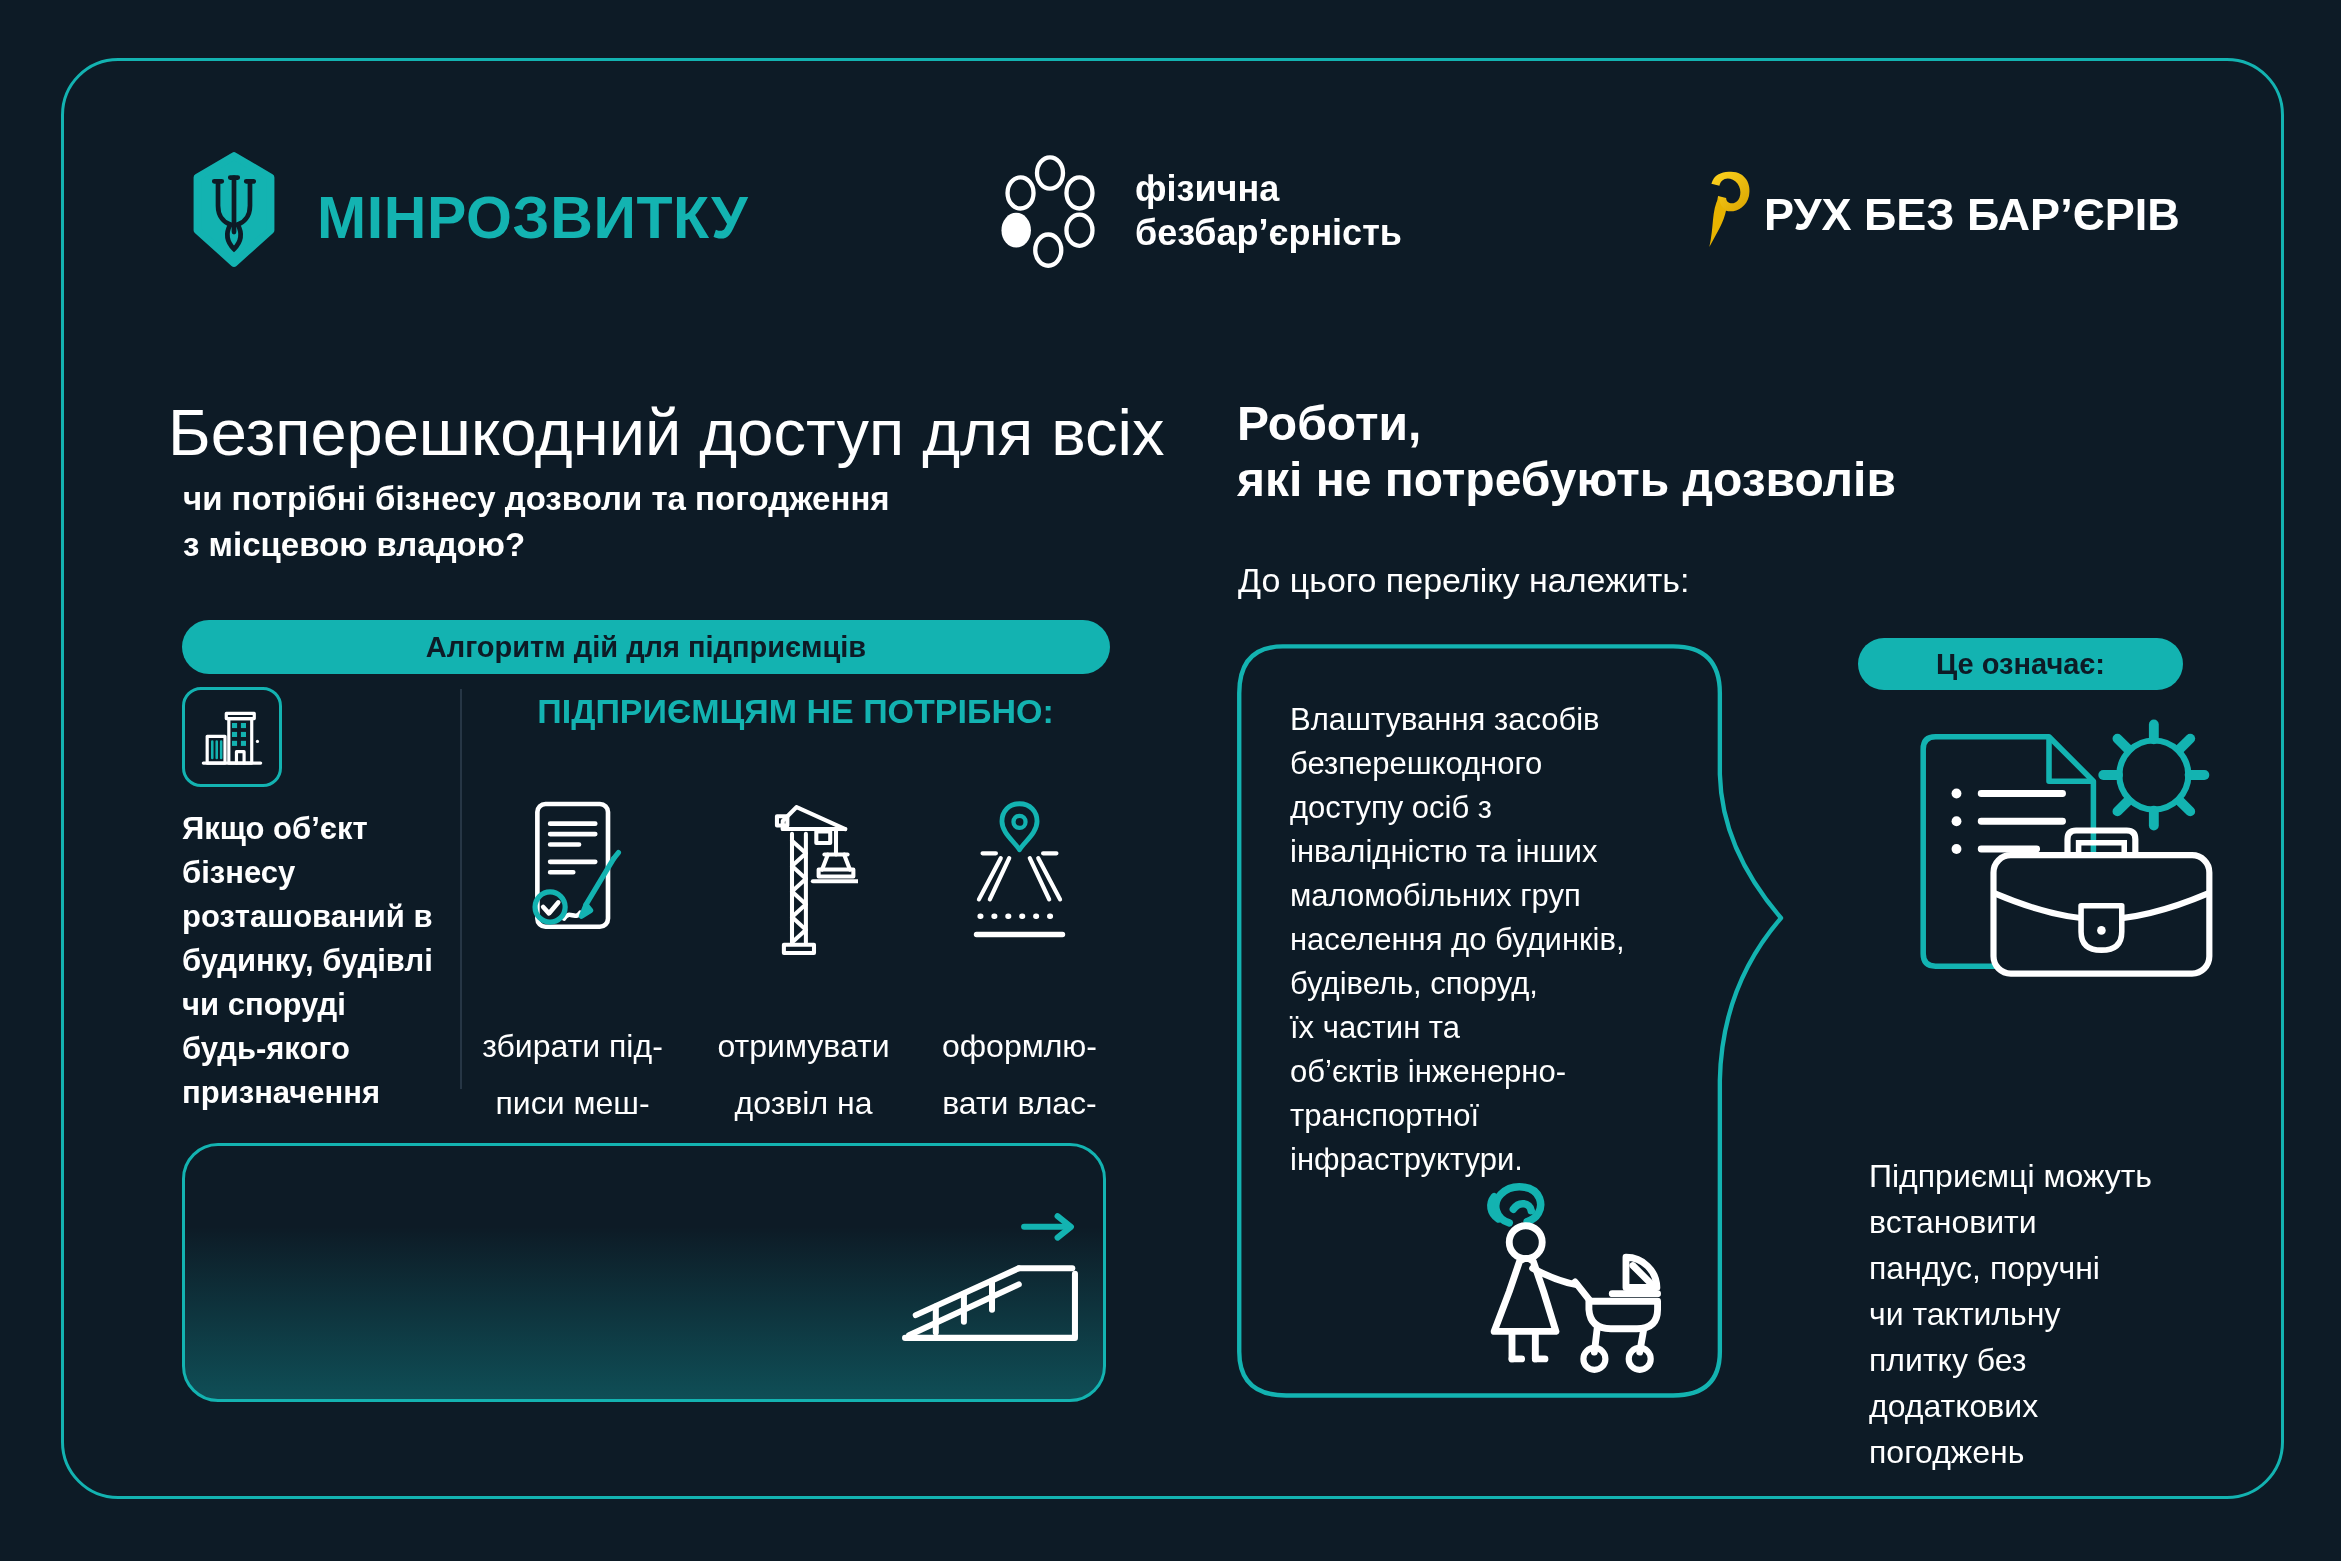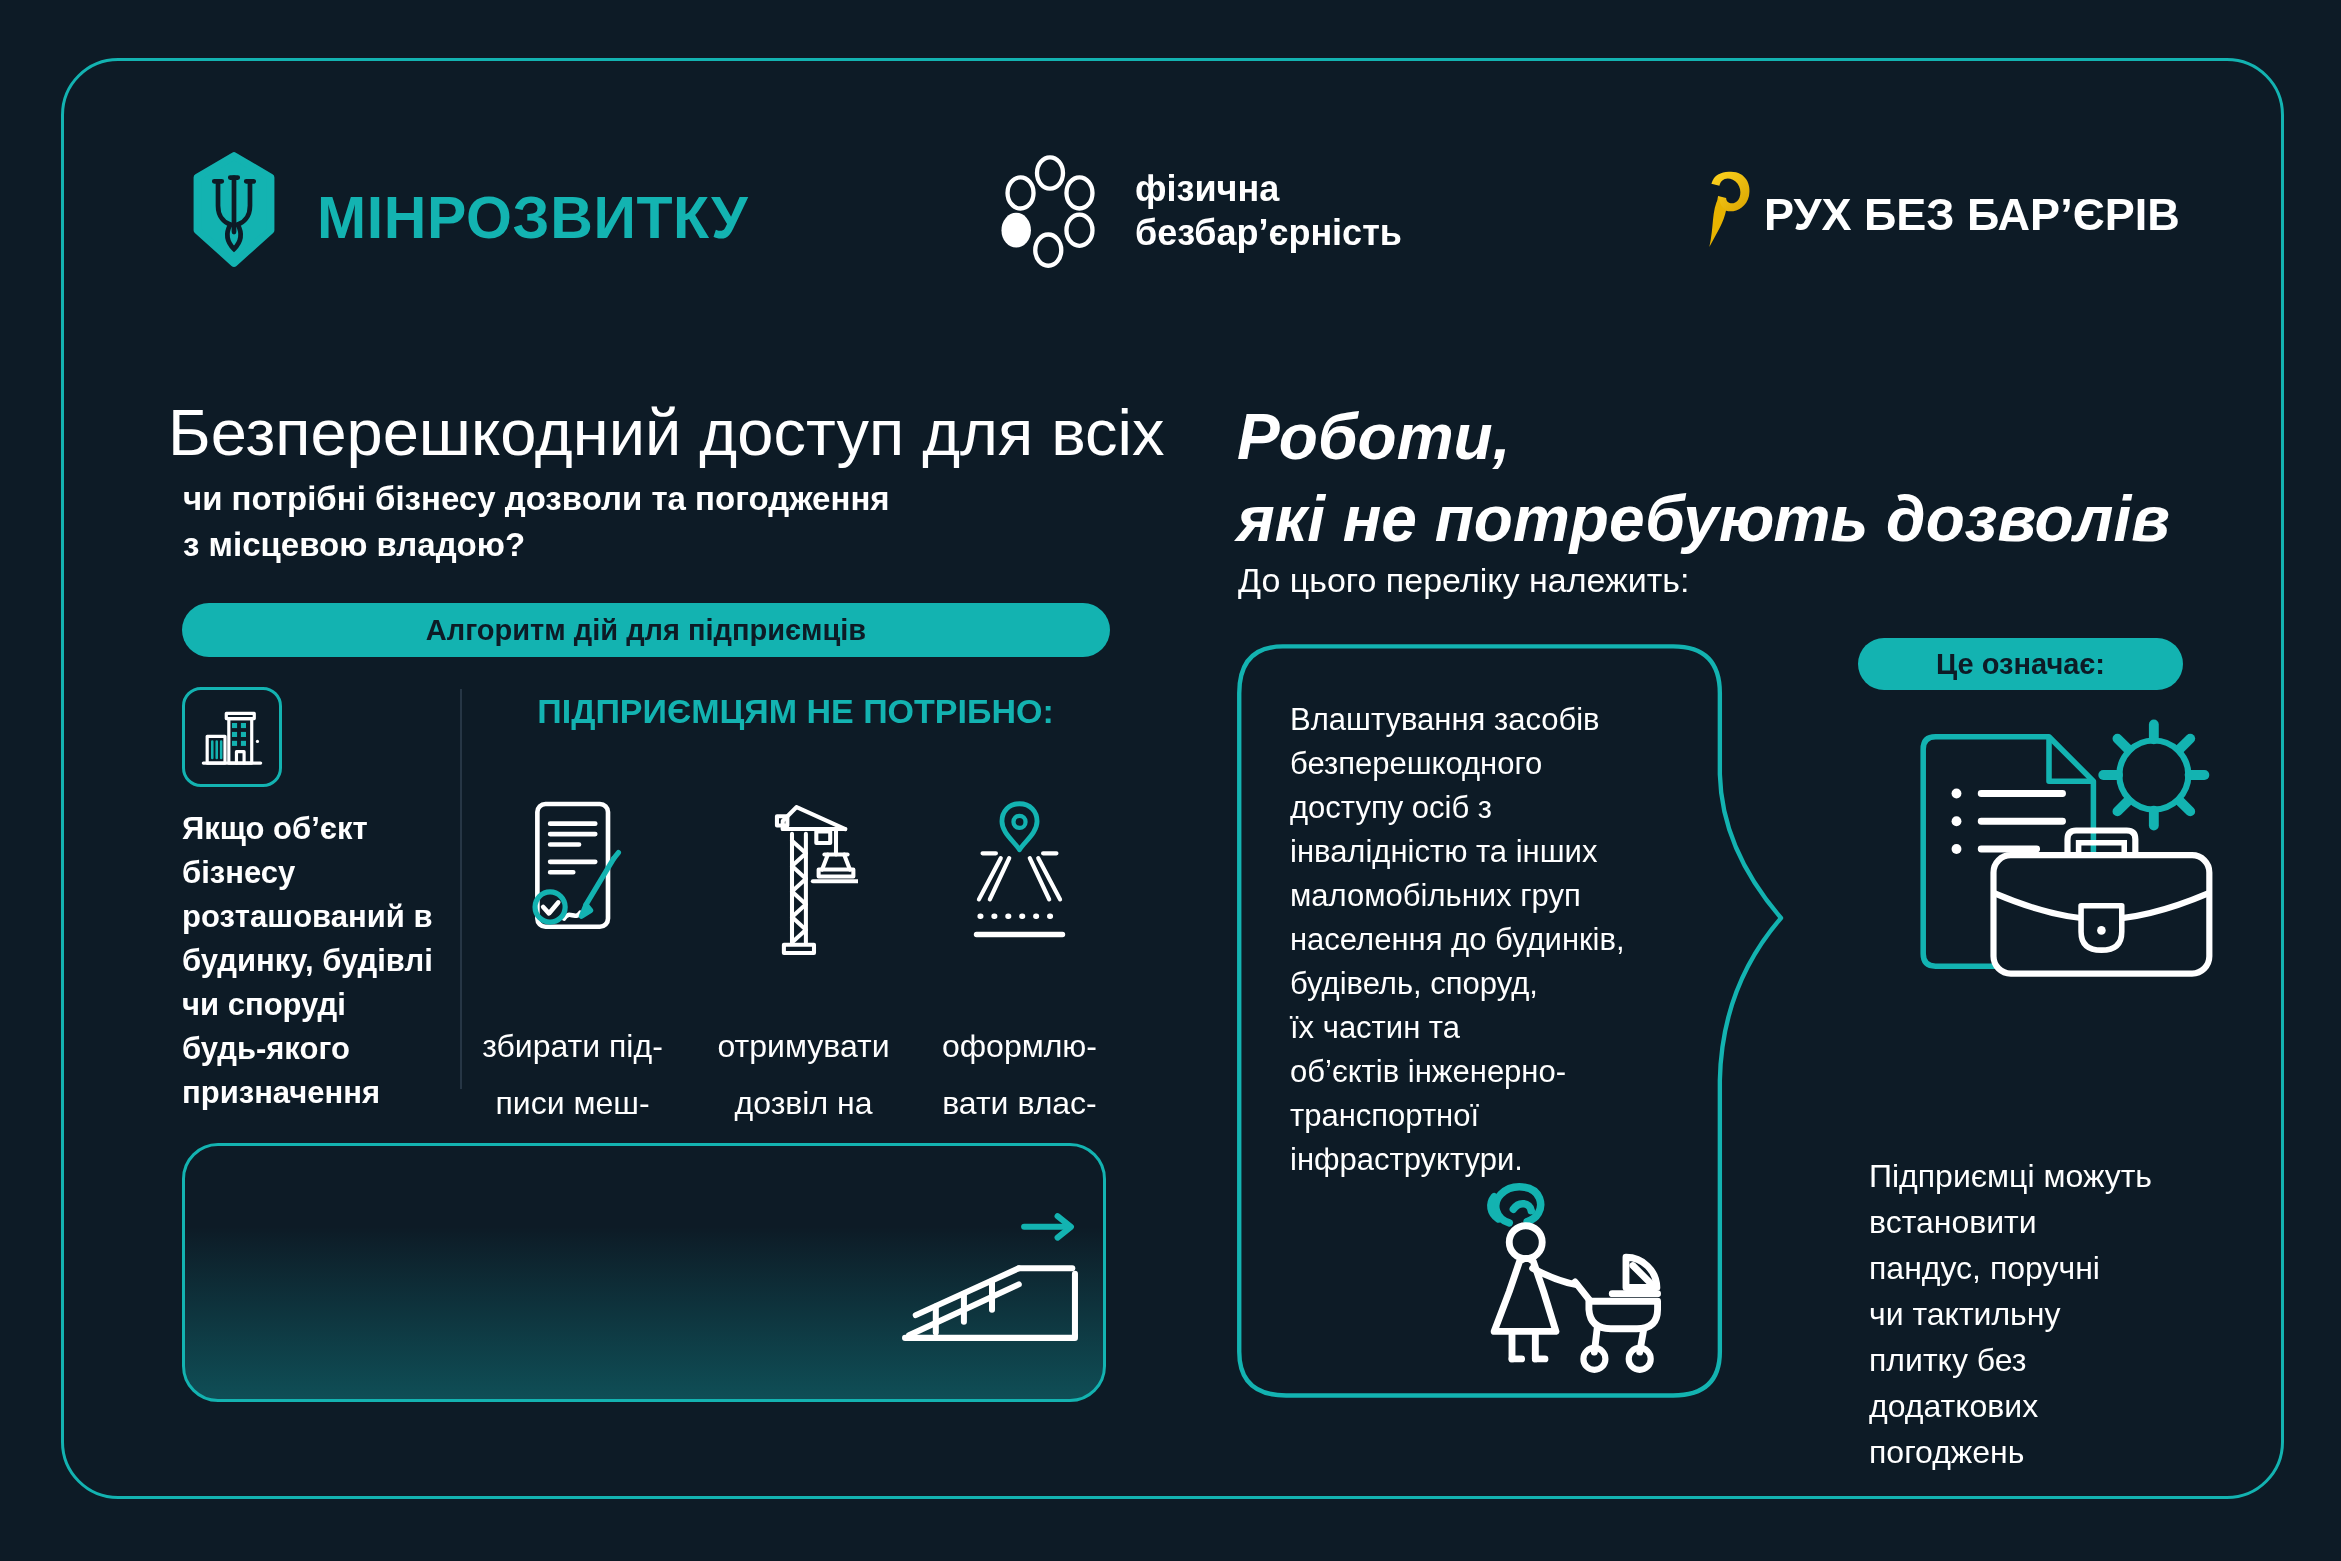--- a/index.html
+++ b/index.html
@@ -14,41 +14,41 @@
   
   .ministry-icon{left:187px;top:151px;width:94px;height:117px;}
   .ministry-name{left:317px;top:184px;font-size:59px;font-weight:700;color:#13B3B1;letter-spacing:0.6px;}
   .program-icon{left:998px;top:154px;width:104px;height:116px;}
   .program-name{left:1135px;top:167px;font-size:36px;font-weight:700;line-height:44px;}
   .movement-icon{left:1706px;top:169px;width:47px;height:84px;}
   .movement-name{left:1764px;top:189px;font-size:45px;font-weight:700;letter-spacing:0px;}
   
   .left-title{left:168px;top:395px;font-size:65px;font-weight:400;}
   .left-subtitle{left:183px;top:476px;font-size:33px;line-height:46px;font-weight:700;}
-  .algorithm-pill{left:182px;top:603px;width:928px;height:54px;background:#13B3B1;border-radius:27px;
+  .algorithm-pill{left:182px;top:620px;width:928px;height:54px;background:#13B3B1;border-radius:27px;
     display:flex;align-items:center;justify-content:center;}
   .algorithm-pill span{font-size:29px;font-weight:700;color:#0D1B26;}
   .building-box{left:182px;top:687px;width:94px;height:94px;border:3.1px solid #13B3B1;border-radius:19px;
     display:flex;align-items:center;justify-content:center;}
   .condition-text{left:182px;top:807px;width:269px;font-size:31px;font-weight:700;line-height:44px;}
   .col-divider{left:460px;top:689px;width:1.9px;height:400px;background:#263645;}
   .not-needed-title{left:500px;top:692px;width:591px;text-align:center;font-size:34px;font-weight:700;color:#13B3B1;}
   .icon-slot-1{left:520px;top:788px;width:110px;height:179px;}
   .icon-slot-2{left:748px;top:794px;width:110px;height:172px;}
   .icon-slot-3{left:962px;top:794px;width:115px;height:172px;}
   .caption{top:1018px;width:215px;text-align:center;font-size:32px;line-height:57px;font-weight:400;}
   .caption-1{left:465px;}
   .caption-2{left:696px;}
   .caption-3{left:912px;}
   .ramp-box{left:182px;top:1143px;width:924px;height:259px;border:3.1px solid #13B3B1;border-radius:36px;
     background:linear-gradient(180deg,#0D1B26 32%,#0F4E56 100%);box-sizing:border-box;}
   .ramp-note{left:225px;top:1167px;width:662px;font-size:31px;line-height:45px;}
   .ramp-icon{left:893px;top:1205px;width:194px;height:144px;}
   
-  .right-title{left:1237px;top:396px;font-size:64px;font-weight:700;line-height:82px;font-style:italic;}
+  .right-title{left:1237px;top:396px;font-size:48px;font-weight:700;line-height:56px;}
   .right-subtitle{left:1238px;top:561px;font-size:34px;font-weight:400;}
   .bubble-svg{left:1233px;top:640px;width:568px;height:765px;}
   .bubble-text{left:1290px;top:698px;width:412px;font-size:31px;line-height:44px;}
   .stroller-icon{left:1449px;top:1179px;width:229px;height:206px;}
   .means-pill{left:1858px;top:638px;width:325px;height:52px;background:#13B3B1;border-radius:26px;
     display:flex;align-items:center;justify-content:center;}
   .means-pill span{font-size:29px;font-weight:700;color:#0D1B26;}
   .means-illustration{left:1864px;top:701px;width:370px;height:296px;}
   .means-text{left:1869px;top:1123px;width:362px;font-size:32px;line-height:46px;margin-top:30px;}
 </style>

